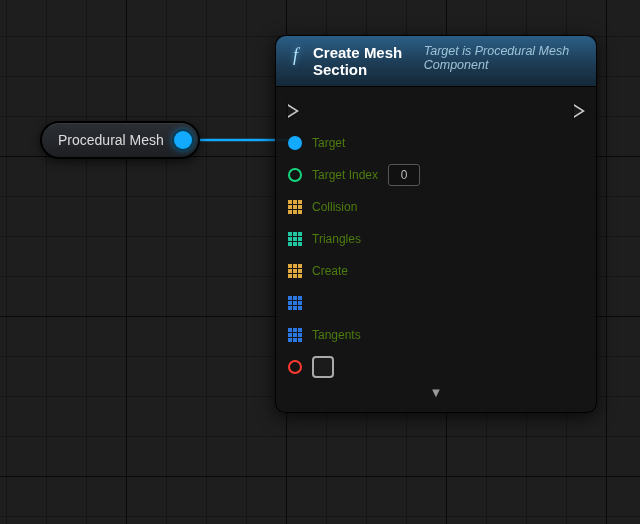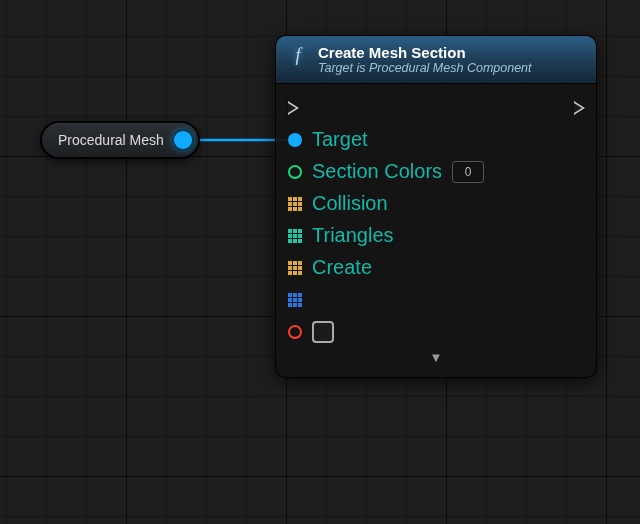--- a/index.html
+++ b/index.html
@@ -48,26 +48,26 @@
     background:linear-gradient(#2b5e86,#1d3c55 55%,#142837);
     padding:8px 12px 7px 12px;
     display:flex; gap:10px; align-items:flex-start;
     border-bottom:1px solid #000;
   }
   .fn-header .hicon{width:20px;display:flex;align-items:center;justify-content:center;padding-top:1px;}
   .fn-header .hicon span{
     font-style:italic;font-family:Georgia,serif;font-size:18px;color:#aee3ff;
     text-shadow:0 0 6px rgba(150,220,255,.5);
   }
-  .fn-header .titles{display:flex;flex-direction:column;line-height:1.15;}
+  .fn-header .titles{display:flex;flex-direction:row;line-height:1.15;}
   .fn-header .title{color:#fff;font-weight:600;font-size:15px;}
   .fn-header .subtitle{color:#9ec3d8;font-style:italic;font-size:12.5px;}
   .fn-body{padding:8px 12px 6px 12px;}
   .row{display:flex;align-items:center;height:32px;gap:10px;position:relative;}
-  .row .rlabel{color:#14b8a6;font-size:20px;}
+  .row .rlabel{color:#4d7c0f;font-size:12px;}
   .row.exec-row{justify-content:space-between;}
   .exec-pin{
     width:0;height:0;display:inline-block;
     border-top:8px solid transparent;border-bottom:8px solid transparent;
     border-left:12px solid #c6c6c6;
     filter:drop-shadow(0 0 1px #000);
   }
   .exec-pin.hollow{
     border-left:none;width:10px;height:14px;position:relative;
   }
@@ -141,21 +141,21 @@
         <span class="exec-pin hollow"></span>
       </div>
 
       <div class="row">
         <span class="pin solid blue"></span>
         <span class="rlabel">Target</span>
       </div>
 
       <div class="row">
         <span class="pin green-ring"></span>
-        <span class="rlabel">Section Colors</span>
+        <span class="rlabel">Target Index</span>
         <span class="numbox">0</span>
       </div>
 
       <div class="row">
         <span class="grid-pin g-gold">
             <span></span>
             <span></span>
             <span></span>
             <span></span>
             <span></span>
@@ -205,20 +205,34 @@
             <span></span>
             <span></span>
             <span></span>
             <span></span>
             <span></span>
             <span></span>
             <span></span>
           </span>
       </div>
 
+      <div class="row">
+        <span class="grid-pin g-blue">
+            <span></span>
+            <span></span>
+            <span></span>
+            <span></span>
+            <span></span>
+            <span></span>
+            <span></span>
+            <span></span>
+            <span></span>
+          </span>
+        <span class="rlabel">Tangents</span>
+      </div>
 
       <div class="row">
         <span class="pin red-ring"></span>
         <span class="checkbox"></span>
       </div>
 
       <div class="expand">
         <span>▼</span>
       </div>
 

